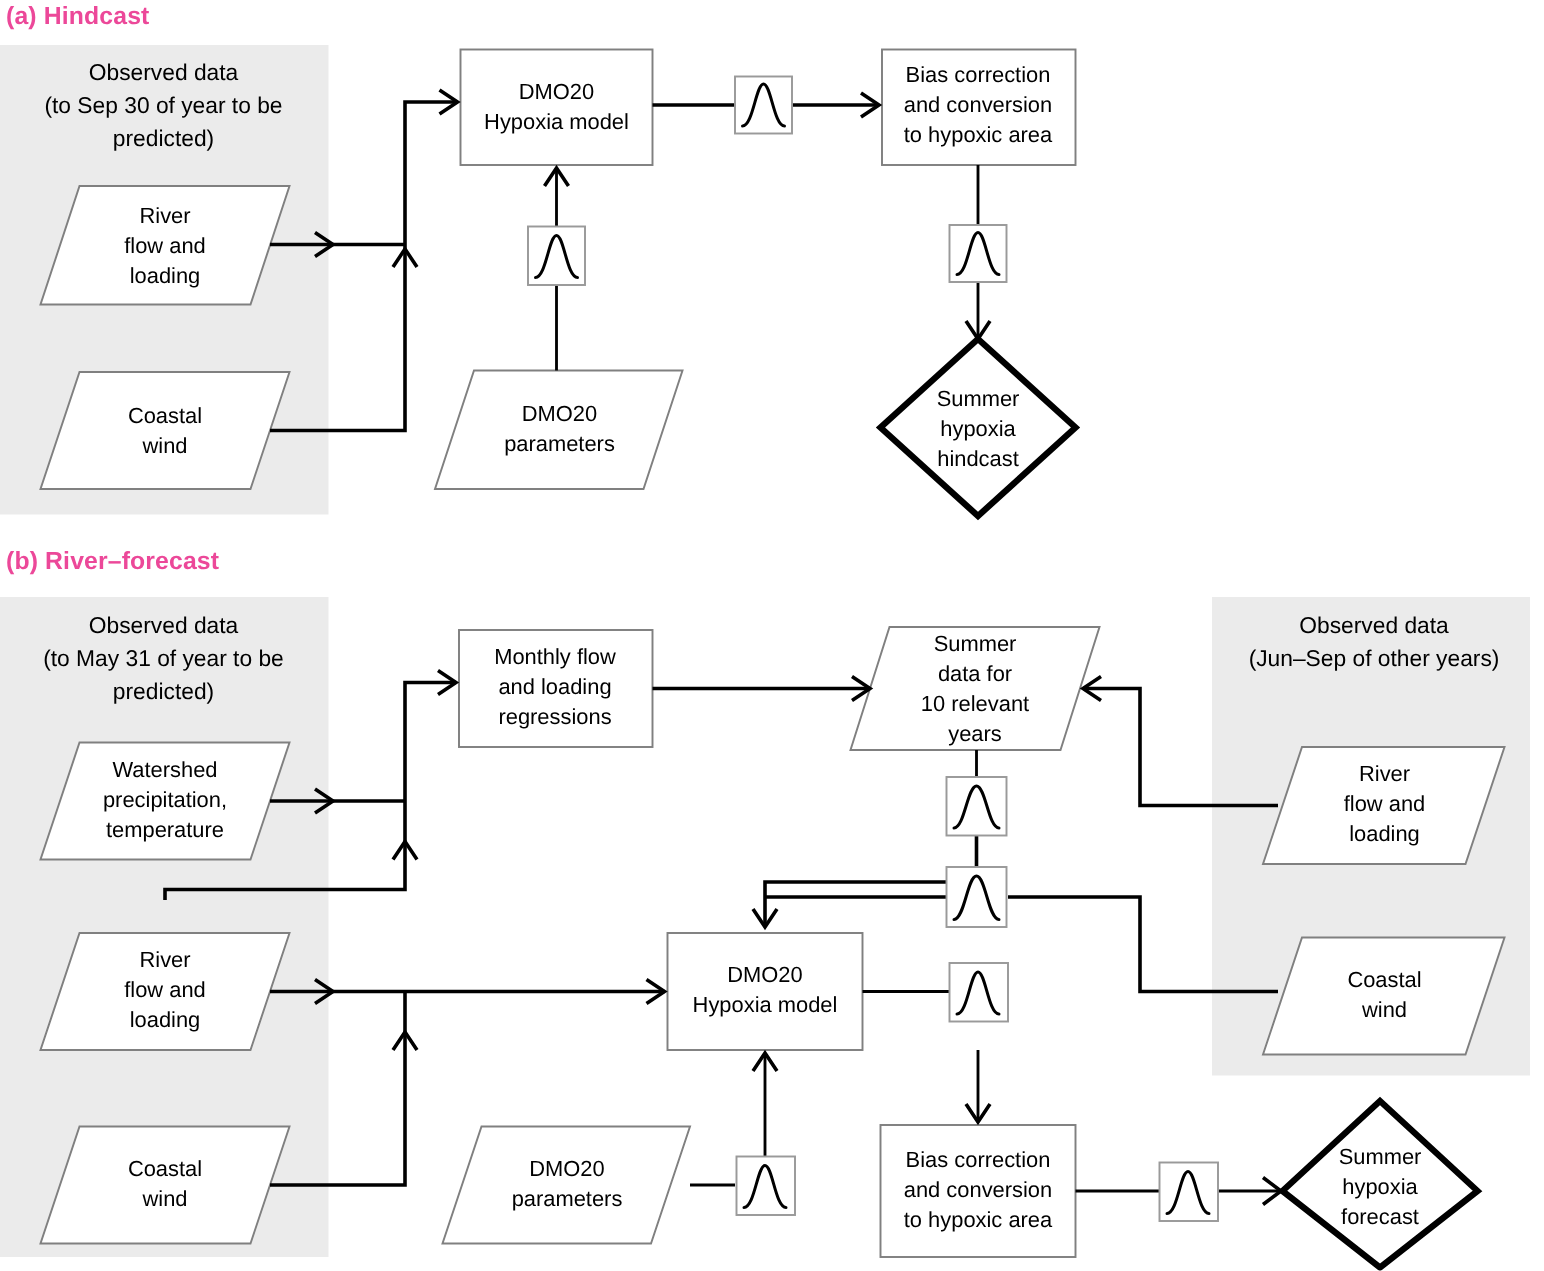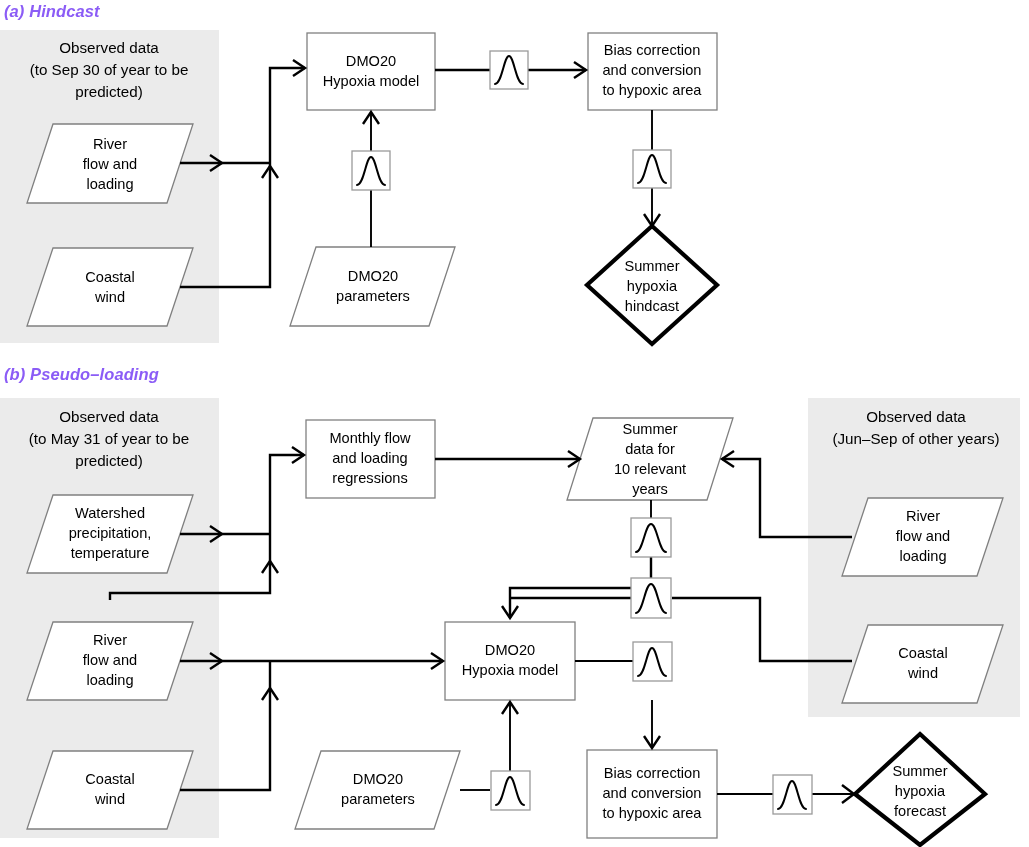--- a/index.html
+++ b/index.html
@@ -1,22 +1,22 @@
 <!DOCTYPE html>
 <html><head>
 <meta charset="utf-8">
 <style>
   html,body{margin:0;padding:0;background:#ffffff;}
   body{width:1029px;height:847px;overflow:hidden;
        font-family:"Liberation Sans","DejaVu Sans",sans-serif;}
   #stage{position:relative;width:1029px;height:847px;background:#fff;}
   svg#canvas{position:absolute;left:0;top:0;width:1029px;height:847px;}
   .panel-title{
-    position:absolute;font-weight:bold;font-size:16.5px;color:#8b5cf6;
-    letter-spacing:0.1px;white-space:nowrap;font-style:italic;
+    position:absolute;font-weight:bold;font-size:16.5px;color:#ec4899;
+    letter-spacing:0.1px;white-space:nowrap;
   }
   .shade{fill:#ebebeb;stroke:none;}
   .node-box{fill:#ffffff;stroke:#808080;stroke-width:1.3;}
   .node-para{fill:#ffffff;stroke:#808080;stroke-width:1.3;}
   .node-diamond{fill:#ffffff;stroke:#000000;stroke-width:4.2;stroke-linejoin:miter;}
   .icon-box{fill:#ffffff;stroke:#9a9a9a;stroke-width:1.3;}
   .icon-curve{fill:none;stroke:#000000;stroke-width:2.0;stroke-linecap:round;}
   .flow{fill:none;stroke:#000000;stroke-width:2.4;stroke-linecap:butt;stroke-linejoin:miter;}
   .flow-thin{fill:none;stroke:#000000;stroke-width:1.9;}
   .arrowhead{fill:none;stroke:#000000;stroke-width:2.4;stroke-linecap:butt;stroke-linejoin:miter;}
@@ -25,21 +25,21 @@
   text.shade-lbl{font-family:"Liberation Sans","DejaVu Sans",sans-serif;
     font-size:15.2px;fill:#000;text-anchor:middle;dominant-baseline:middle;}
 </style>
 </head>
 <body>
 
 <div id="stage">
 
   <div class="panel-title" style="left:4px;top:2px;">(a) Hindcast</div>
 
-  <div class="panel-title" style="left:4px;top:365px;">(b) Pseudo–loading</div>
+  <div class="panel-title" style="left:4px;top:365px;">(b) River–forecast</div>
 
   <svg id="canvas" viewBox="0 0 1029 847">
 
     <g>
 
       <rect class="shade" x="0" y="30" width="219" height="313"></rect>
 
       <text class="shade-lbl" x="109" y="49">Observed data</text>
       <text class="shade-lbl" x="109" y="71">(to Sep 30 of year to be</text>
       <text class="shade-lbl" x="109" y="93">predicted)</text>

